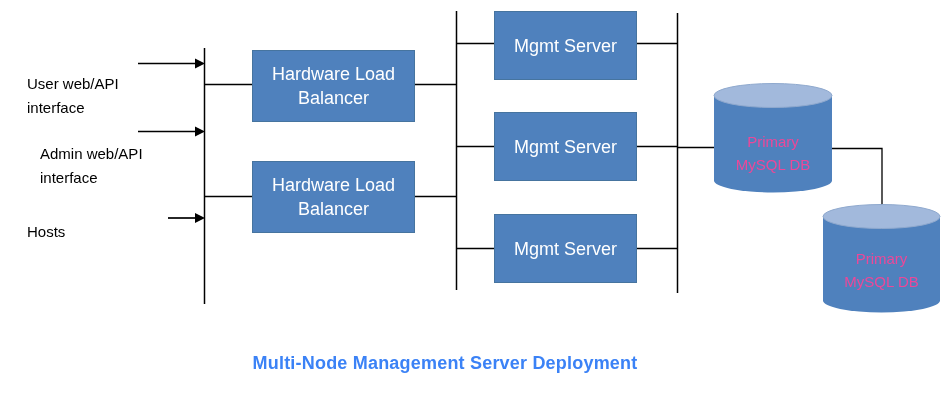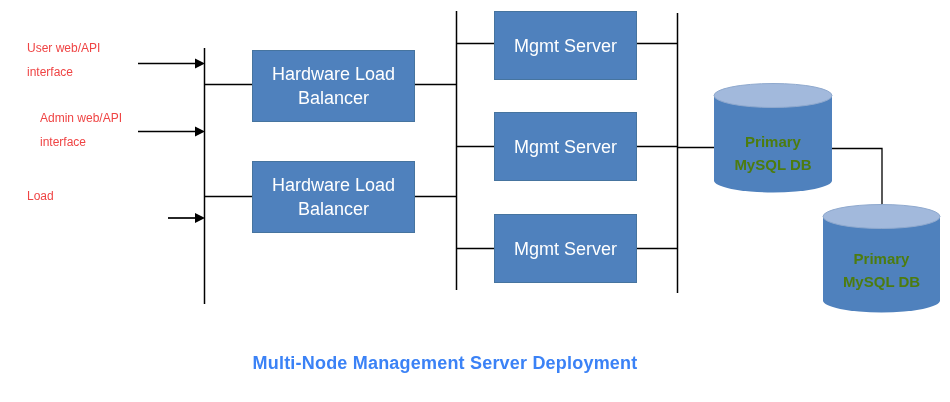--- a/index.html
+++ b/index.html
@@ -17,47 +17,47 @@
   }
   .lines-layer {
     position: absolute;
     left: 0;
     top: 0;
     width: 950px;
     height: 402px;
   }
   .io-label {
     position: absolute;
-    color: #ef4444;
-    font-size: 12px;
+    color: #000000;
+    font-size: 15px;
     line-height: 24px;
     white-space: nowrap;
+    margin-top: 36px;
   }
   .io-label div { white-space: nowrap; }
   .node-box {
     position: absolute;
     background: #4F81BD;
     border: 1px solid #46749F;
     box-sizing: border-box;
     color: #FFFFFF;
     font-size: 18px;
     line-height: 24px;
     display: flex;
     flex-direction: column;
     align-items: center;
     justify-content: center;
     text-align: center;
   }
   .cyl-label {
     position: absolute;
-    color: #4d7c0f;
+    color: #ec4899;
     font-size: 15px;
     line-height: 23px;
     text-align: center;
-    font-weight: bold;
   }
   .diagram-title {
     position: absolute;
     left: 0;
     top: 353px;
     width: 890px;
     text-align: center;
     color: #3b82f6;
     font-size: 18px;
     font-weight: bold;
@@ -119,21 +119,21 @@
 
   <div class="io-label" style="left:27px; top:36px;">
     <div>User web/API</div>
     <div>interface</div>
   </div>
   <div class="io-label" style="left:40px; top:106px;">
     <div>Admin web/API</div>
     <div>interface</div>
   </div>
   <div class="io-label" style="left:27px; top:184px;">
-    <div>Load</div>
+    <div>Hosts</div>
   </div>
 
   <div class="node-box" style="left:252px; top:50px; width:163px; height:72px;">
     <div>Hardware Load</div>
     <div>Balancer</div>
   </div>
   <div class="node-box" style="left:252px; top:161px; width:163px; height:72px;">
     <div>Hardware Load</div>
     <div>Balancer</div>
   </div>

